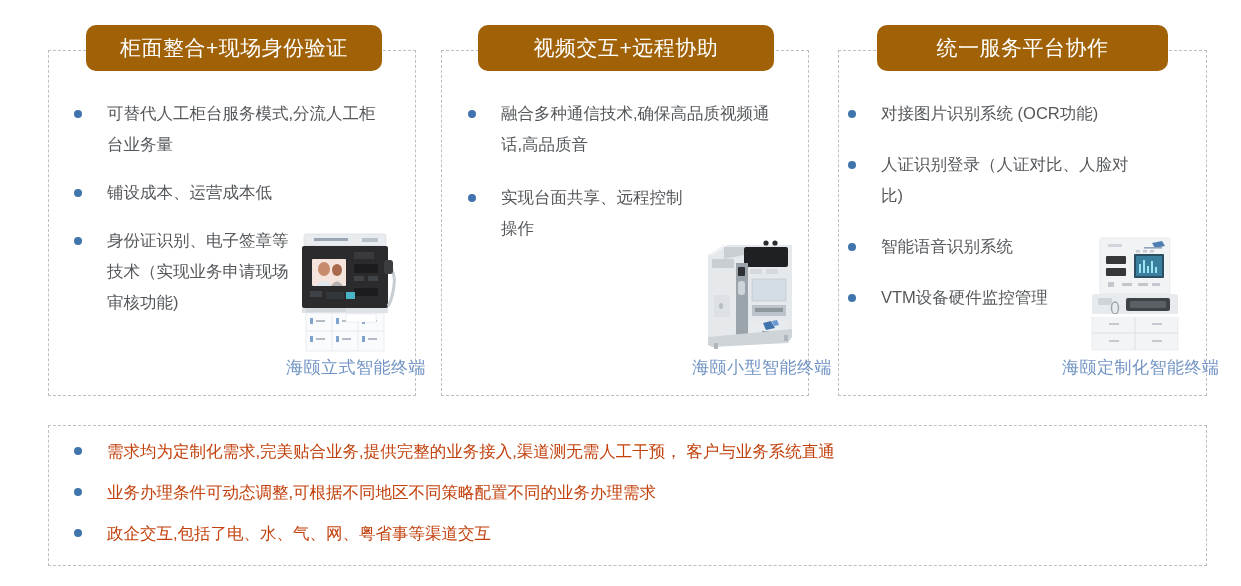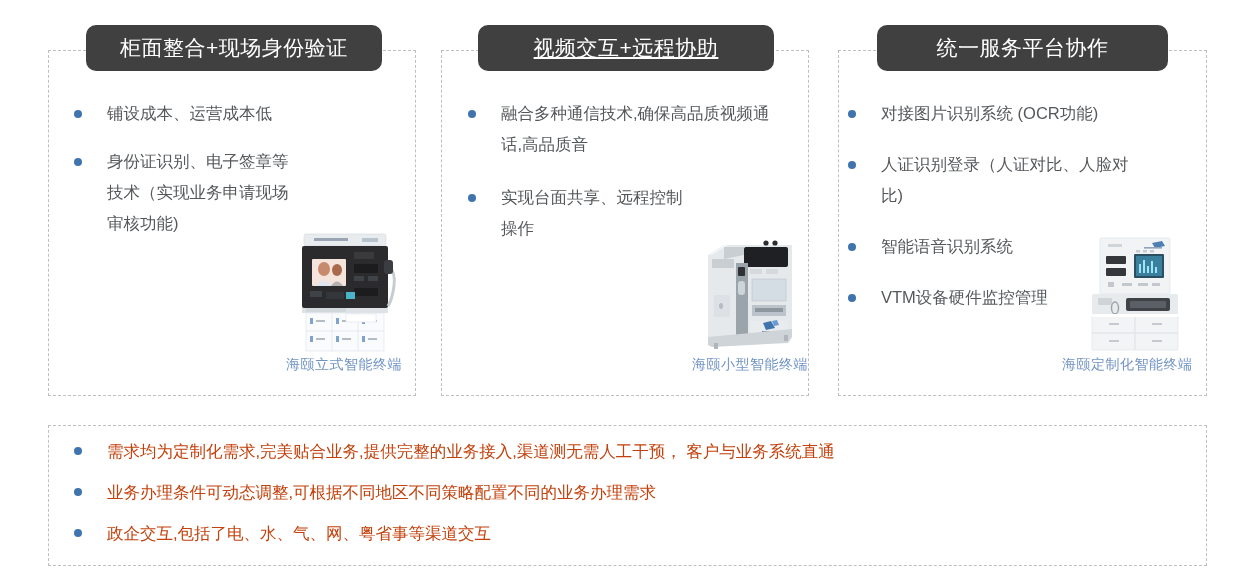--- a/index.html
+++ b/index.html
@@ -28,31 +28,31 @@
   #col-1 { left: 48px;  width: 368px; }
   #col-2 { left: 441px; width: 368px; }
   #col-3 { left: 838px; width: 369px; }
 
   
   .pill {
     position: absolute;
     top: 25px;
     height: 46px;
     border-radius: 10px;
-    background: #404040;
+    background: #a16207;
     color: #ffffff;
     font-size: 21px;
     line-height: 46px;
     text-align: center;
     letter-spacing: 0.5px;
     white-space: nowrap;
     z-index: 5;
   }
   #pill-1 { left: 86px;  width: 296px; }
-  #pill-2 { left: 478px; width: 296px; text-decoration: underline; }
+  #pill-2 { left: 478px; width: 296px; }
   #pill-3 { left: 877px; width: 291px; }
 
   
   .bullets {
     position: absolute;
     list-style: none;
     margin: 0;
     padding: 0;
   }
   .bullets li {
@@ -117,21 +117,21 @@
     border-radius: 50%;
     background: #3f74ac;
   }
 
   
   .device {
     position: absolute;
   }
   .device-caption {
     position: absolute;
-    font-size: 14px;
+    font-size: 17px;
     color: #7294c4;
     white-space: nowrap;
     letter-spacing: 0.5px;
   }
 
   
   #device-1 { left: 292px; top: 232px; width: 112px; height: 122px; }
   #cap-1    { left: 286px; top: 356px; }
   
   #device-2 { left: 700px; top: 233px; width: 100px; height: 120px; }
@@ -147,20 +147,21 @@
 
 <div id="col-1" class="col-card"></div>
 <div id="col-2" class="col-card"></div>
 <div id="col-3" class="col-card"></div>
 
 <div id="pill-1" class="pill">柜面整合+现场身份验证</div>
 <div id="pill-2" class="pill">视频交互+远程协助</div>
 <div id="pill-3" class="pill">统一服务平台协作</div>
 
 <ul id="list-1" class="bullets">
+  <li><span class="dot"></span><span>可替代人工柜台服务模式,分流人工柜台业务量</span></li>
   <li><span class="dot"></span><span>铺设成本、运营成本低</span></li>
   <li style="width:185px"><span class="dot"></span><span>身份证识别、电子签章等技术（实现业务申请现场审核功能)</span></li>
 </ul>
 
 <ul id="list-2" class="bullets">
   <li><span class="dot"></span><span>融合多种通信技术,确保高品质视频通话,高品质音</span></li>
   <li style="width:190px"><span class="dot"></span><span>实现台面共享、远程控制操作</span></li>
 </ul>
 
 <ul id="list-3" class="bullets">

